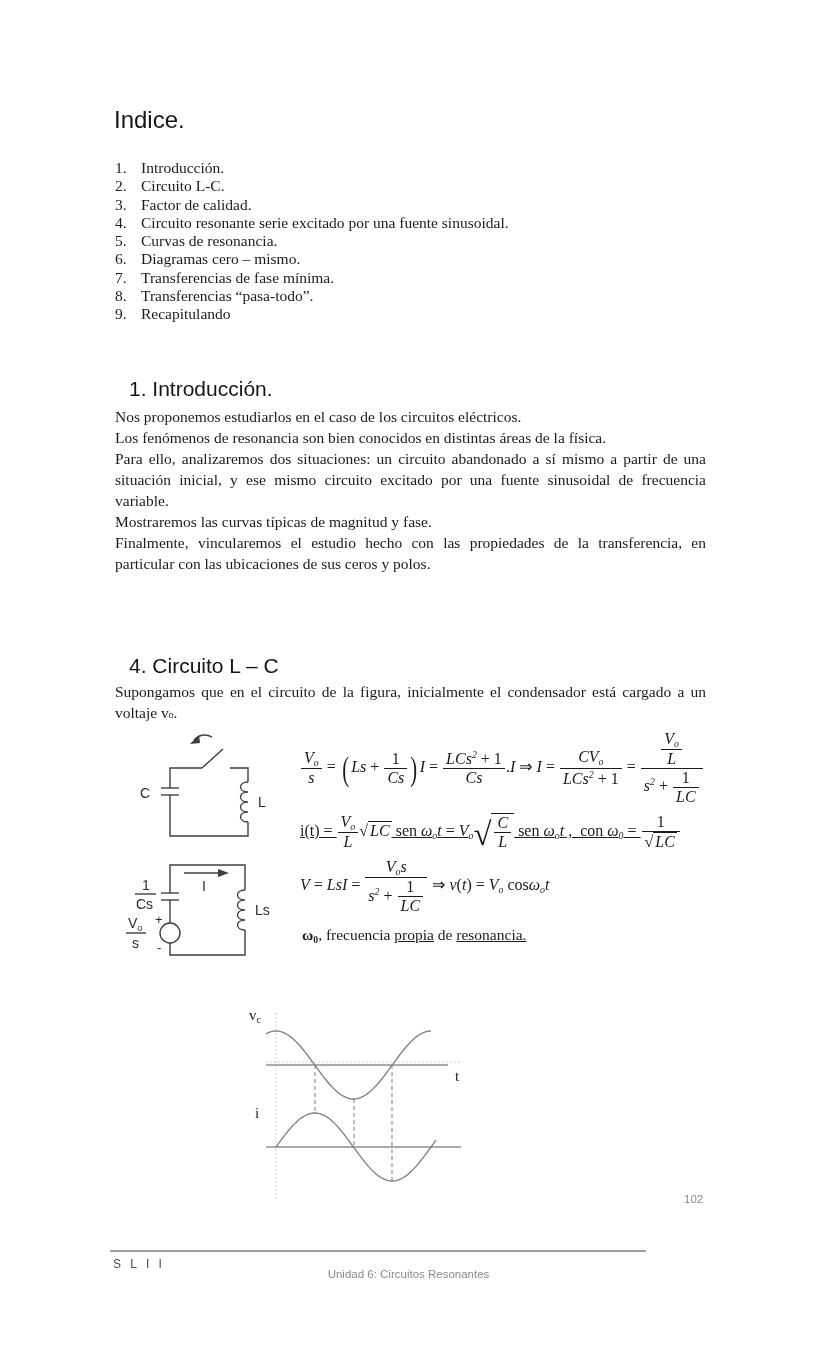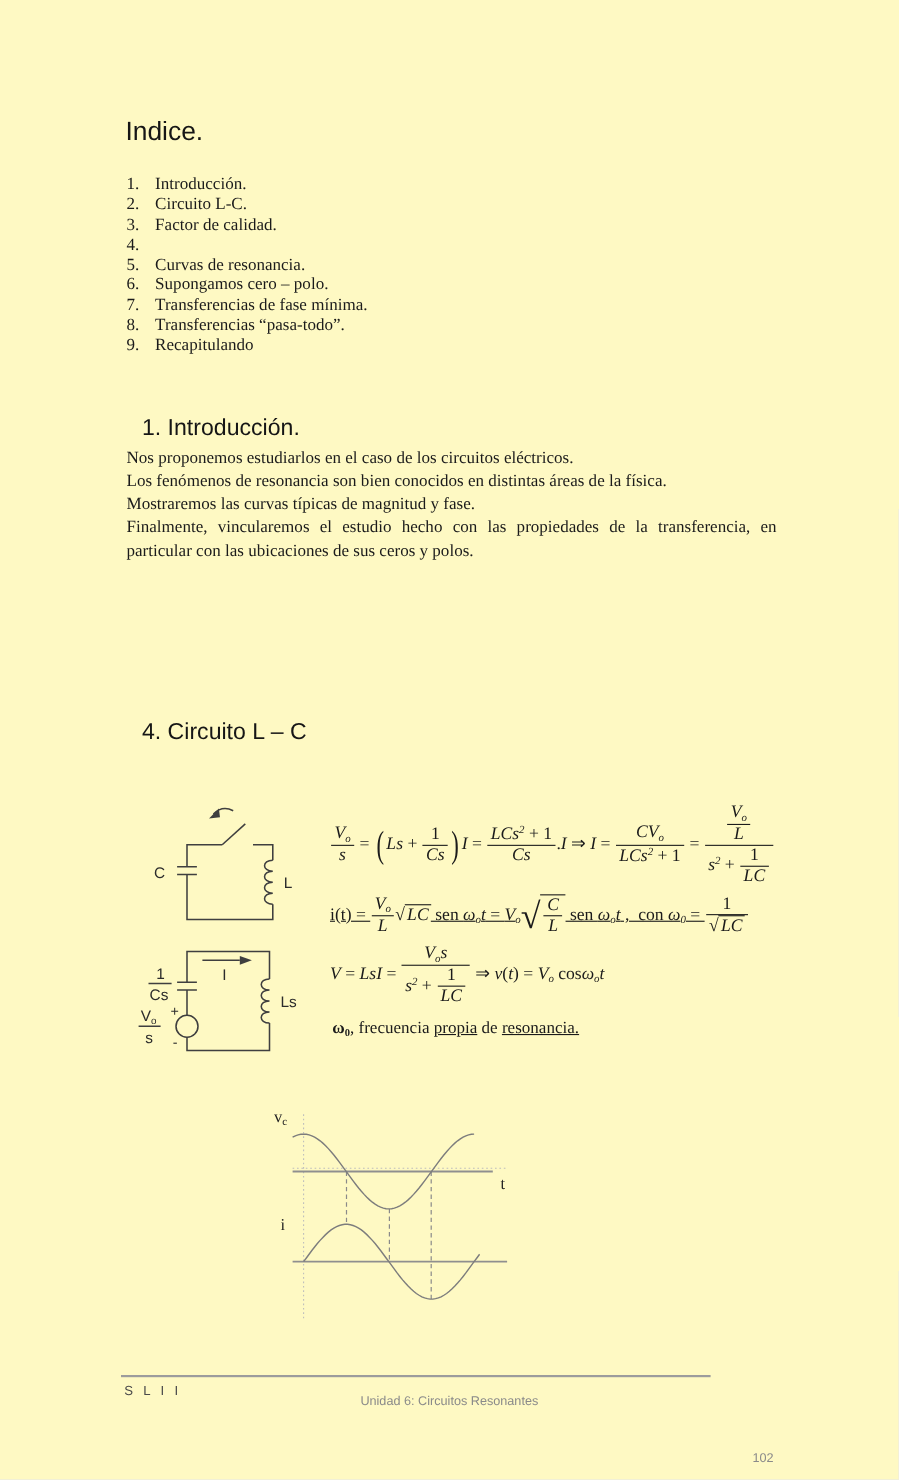--- a/index.html
+++ b/index.html
@@ -1,21 +1,21 @@
 <!DOCTYPE html>
 <html style="--ink: #1b1b1b; --line: #3f3f3f; --curve: #7d7d7d; --axis: #8f8f8f; --muted: #8a8a8a; --rule: #9c9c9c;"><head>
 <meta charset="utf-8">
 <style>
   :root{
     --ink:#1b1b1b; --line:#3f3f3f; --curve:#7d7d7d; --axis:#8f8f8f;
     --muted:#8a8a8a; --rule:#9c9c9c;
   }
   html,body{margin:0;padding:0;background:#e8e8e8;}
   .page{
-    position:relative;width:817px;height:1345px;background:#fef9c3;
+    position:relative;width:817px;height:1345px;background:#ffffff;
     font-family:"Liberation Serif",serif;color:var(--ink);overflow:hidden;
   }
   .title{
     position:absolute;left:114px;top:106px;margin:0;
     font-family:"Liberation Sans",sans-serif;font-weight:400;font-size:24px;color:#161616;
   }
   .toc{position:absolute;left:115px;top:159px;width:600px;font-size:15.5px;line-height:18.3px;}
   .toc-row{display:flex;}
   .toc-num{width:26px;flex:0 0 26px;}
   .heading{
@@ -77,21 +77,21 @@
   .footer-line{position:absolute;left:110px;top:1250px;width:536px;height:2px;background:var(--rule);}
   .footer-logo{
     position:absolute;left:113px;top:1257px;
     font-family:"Liberation Sans",sans-serif;font-size:12px;letter-spacing:3px;color:#4a4a4a;
   }
   .footer-center{
     position:absolute;left:0;top:1268px;width:817px;text-align:center;
     font-family:"Liberation Sans",sans-serif;font-size:11.5px;color:var(--muted);
   }
   .footer-page{
-    position:absolute;left:684px;top:1320px;
+    position:absolute;left:684px;top:1193px;
     font-family:"Liberation Sans",sans-serif;font-size:11.5px;color:var(--muted);
   }
 </style>
 </head>
 <body>
 
 <div class="page">
 
   <h1 class="title">Indice.</h1>
 
@@ -103,54 +103,59 @@
     <div class="toc-row">
         <span class="toc-num">2.</span>
         <span class="toc-label">Circuito L-C.</span>
       </div>
     <div class="toc-row">
         <span class="toc-num">3.</span>
         <span class="toc-label">Factor de calidad.</span>
       </div>
     <div class="toc-row">
         <span class="toc-num">4.</span>
+        <span class="toc-label">Circuito resonante serie excitado por una fuente sinusoidal.</span>
       </div>
     <div class="toc-row">
         <span class="toc-num">5.</span>
         <span class="toc-label">Curvas de resonancia.</span>
       </div>
     <div class="toc-row">
         <span class="toc-num">6.</span>
-        <span class="toc-label">Supongamos cero – polo.</span>
+        <span class="toc-label">Diagramas cero – mismo.</span>
       </div>
     <div class="toc-row">
         <span class="toc-num">7.</span>
         <span class="toc-label">Transferencias de fase mínima.</span>
       </div>
     <div class="toc-row">
         <span class="toc-num">8.</span>
         <span class="toc-label">Transferencias “pasa-todo”.</span>
       </div>
     <div class="toc-row">
         <span class="toc-num">9.</span>
         <span class="toc-label">Recapitulando</span>
       </div>
   </div>
 
   <h2 class="heading" id="h-sec1">1. Introducción.</h2>
 
   <div class="bodytext" id="para1">
     <p>Nos proponemos estudiarlos en el caso de los circuitos eléctricos.</p>
     <p>Los fenómenos de resonancia son bien conocidos en distintas áreas de la física.</p>
+    <p>Para ello, analizaremos dos situaciones: un circuito abandonado a sí mismo a partir de una situación inicial, y ese mismo circuito excitado por una fuente sinusoidal de frecuencia variable.</p>
     <p>Mostraremos las curvas típicas de magnitud y fase.</p>
     <p>Finalmente, vincularemos el estudio hecho con las propiedades de la transferencia, en particular con las ubicaciones de sus ceros y polos.</p>
   </div>
 
   <h2 class="heading" id="h-sec2">4. Circuito L – C</h2>
 
+  <div class="bodytext" id="para2">
+    <p><span>Supongamos que en el circuito de la figura, inicialmente el condensador está cargado a un voltaje v</span><span class="tsub">o</span><span>.</span></p>
+  </div>
 
   <svg class="ckt" id="ckt1" width="160" height="118" viewBox="0 0 160 118">
     <g>
       <path d="M40,58 L40,38 L72,38"></path>
       <path d="M100,38 L118,38 L118,52"></path>
       <path d="M118,92 L118,106 L40,106 L40,65"></path>
     </g>
     <g>
       <path d="M72,38 L93,19"></path>
       <path d="M82,7 Q72,2 64,10"></path>

